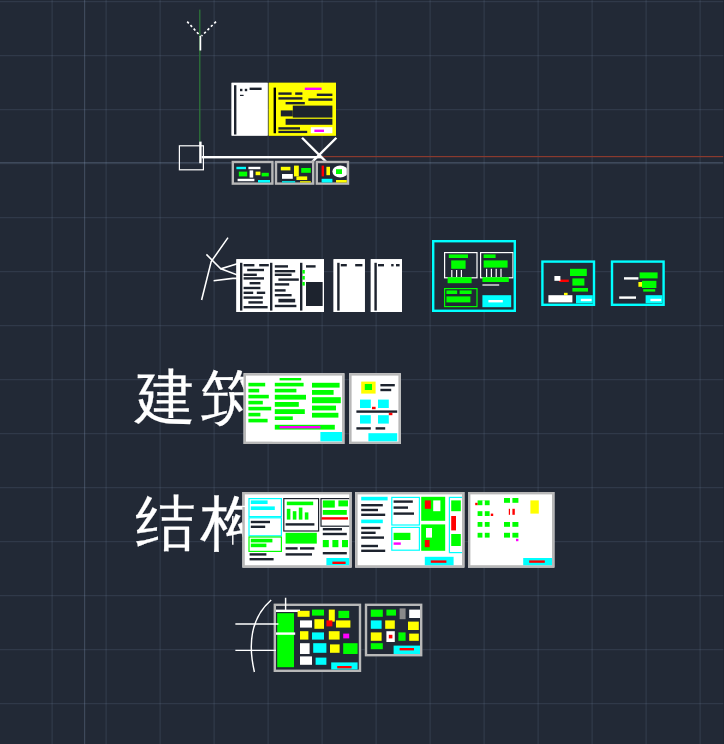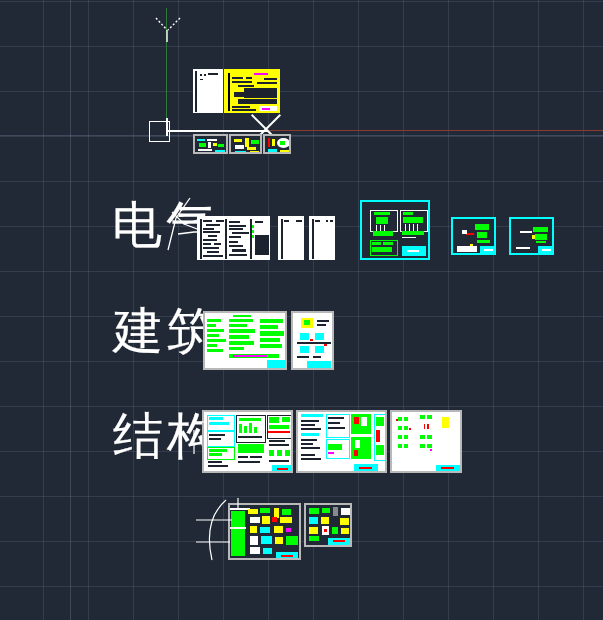--- a/index.html
+++ b/index.html
@@ -142,21 +142,20 @@
 
   <div class="sheet gray" style="left:263px;top:134px;width:28px;height:20px;">
     <div class="bar r" style="left:3px;top:2px;width:2px;height:9px;"></div>
     <div class="bar y" style="left:7px;top:3px;width:3px;height:7px;"></div>
     <div class="bar w" style="left:12px;top:2px;width:13px;height:10px;border-radius:50%;"></div>
     <div class="bar g" style="left:15px;top:5px;width:5px;height:4px;"></div>
     <div class="bar c" style="left:3px;top:13px;width:9px;height:4px;"></div>
     <div class="bar y" style="left:15px;top:14px;width:10px;height:3px;"></div>
   </div>
 
-  <div class="label" style="left:112px;top:200px;font-size:50px;">电气</div>
 
   <svg style="position:absolute;left:160px;top:196px;" width="70" height="60">
     <polyline points="30,2 16,22 8,54" stroke="#ffffff" stroke-width="1.3" fill="none"></polyline>
     <polyline points="12,16 24,28 44,22" stroke="#ffffff" stroke-width="1.3" fill="none"></polyline>
     <polyline points="24,28 40,34 60,30" stroke="#ffffff" stroke-width="1.3" fill="none"></polyline>
     <polyline points="18,38 34,36 54,36" stroke="#ffffff" stroke-width="1.3" fill="none"></polyline>
   </svg>
 
   <div class="sheet white" style="left:197px;top:216px;width:73px;height:44px;">
     <div class="bar k" style="left:2px;top:2px;width:1.5px;height:40px;"></div>

